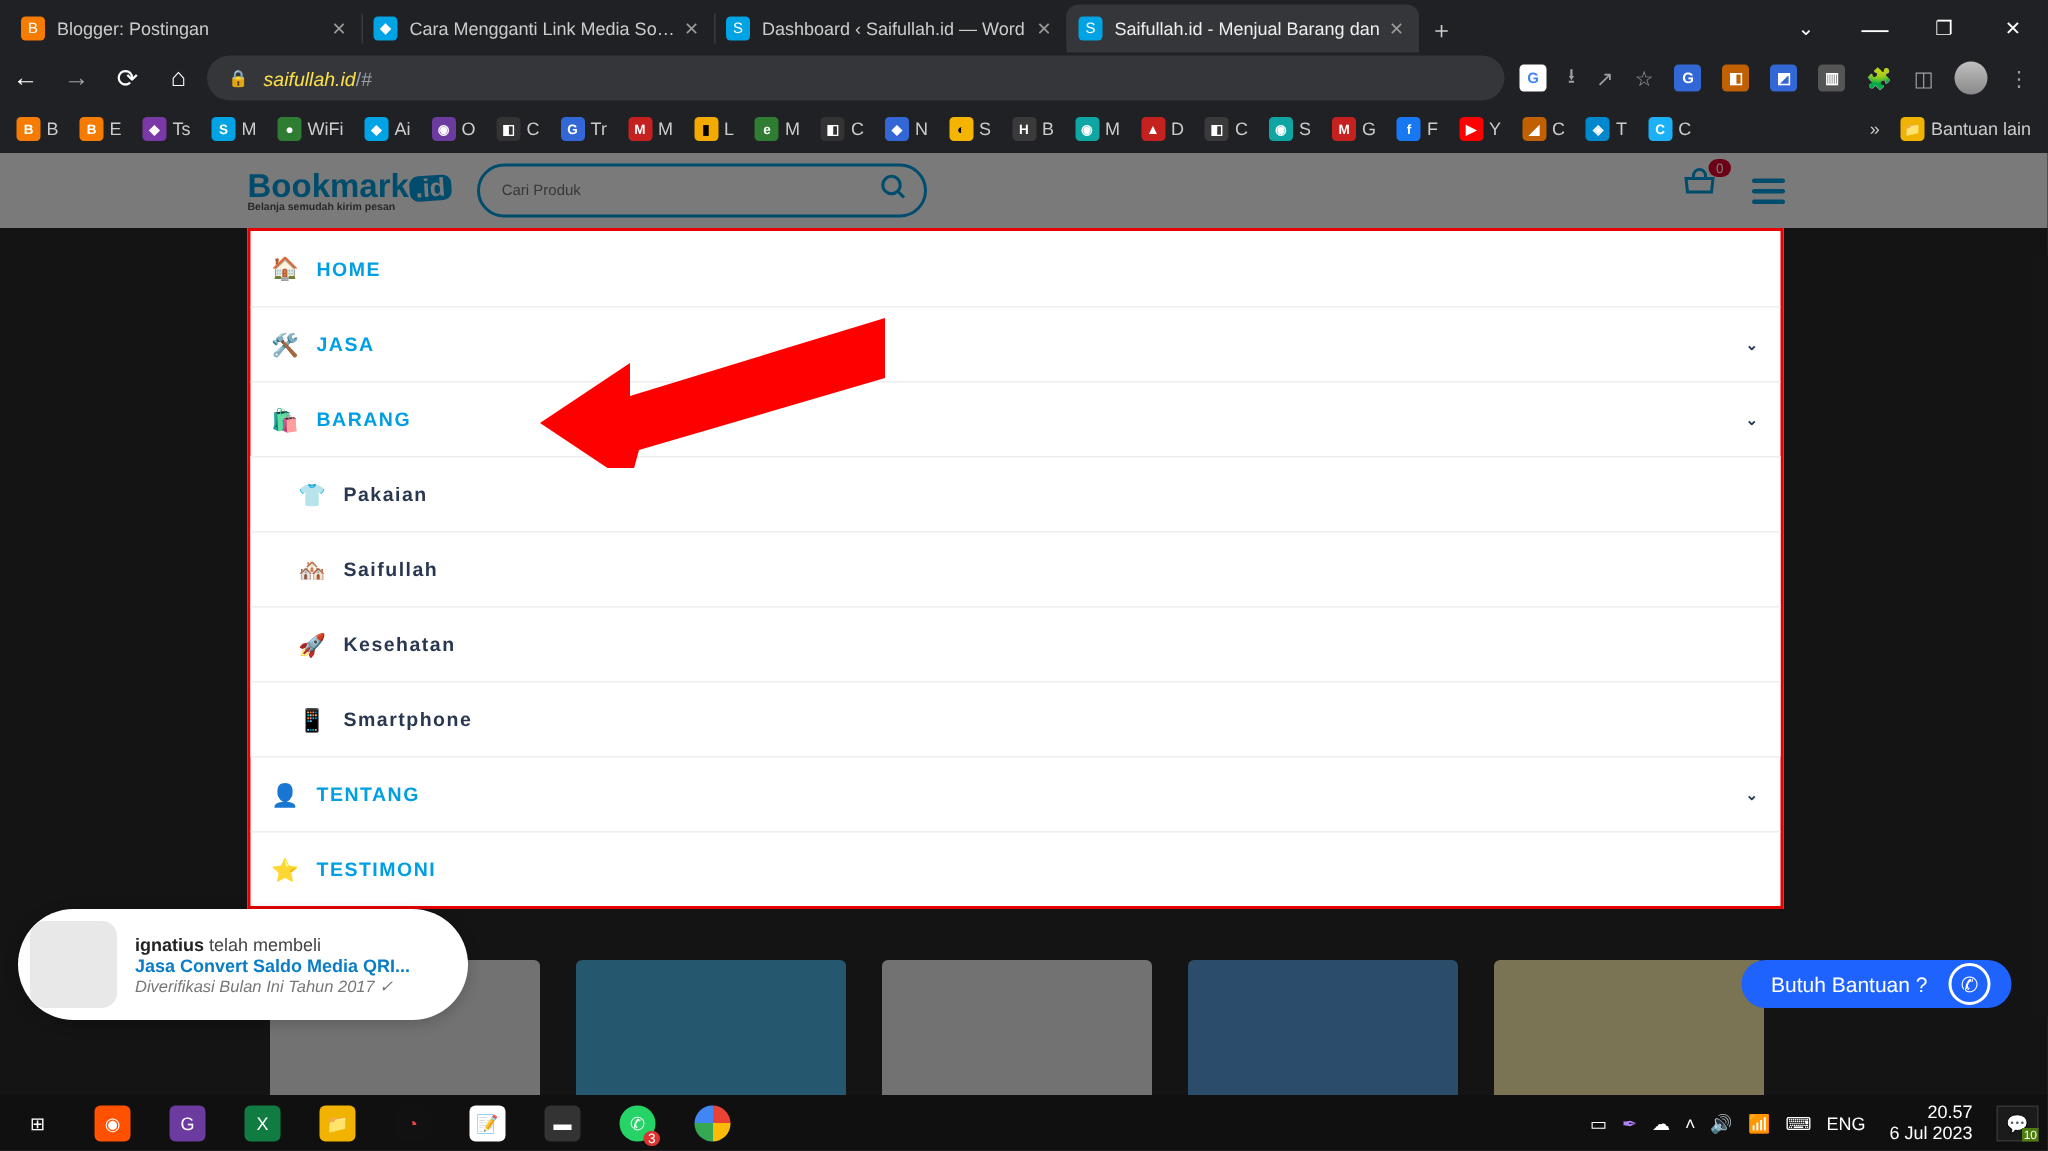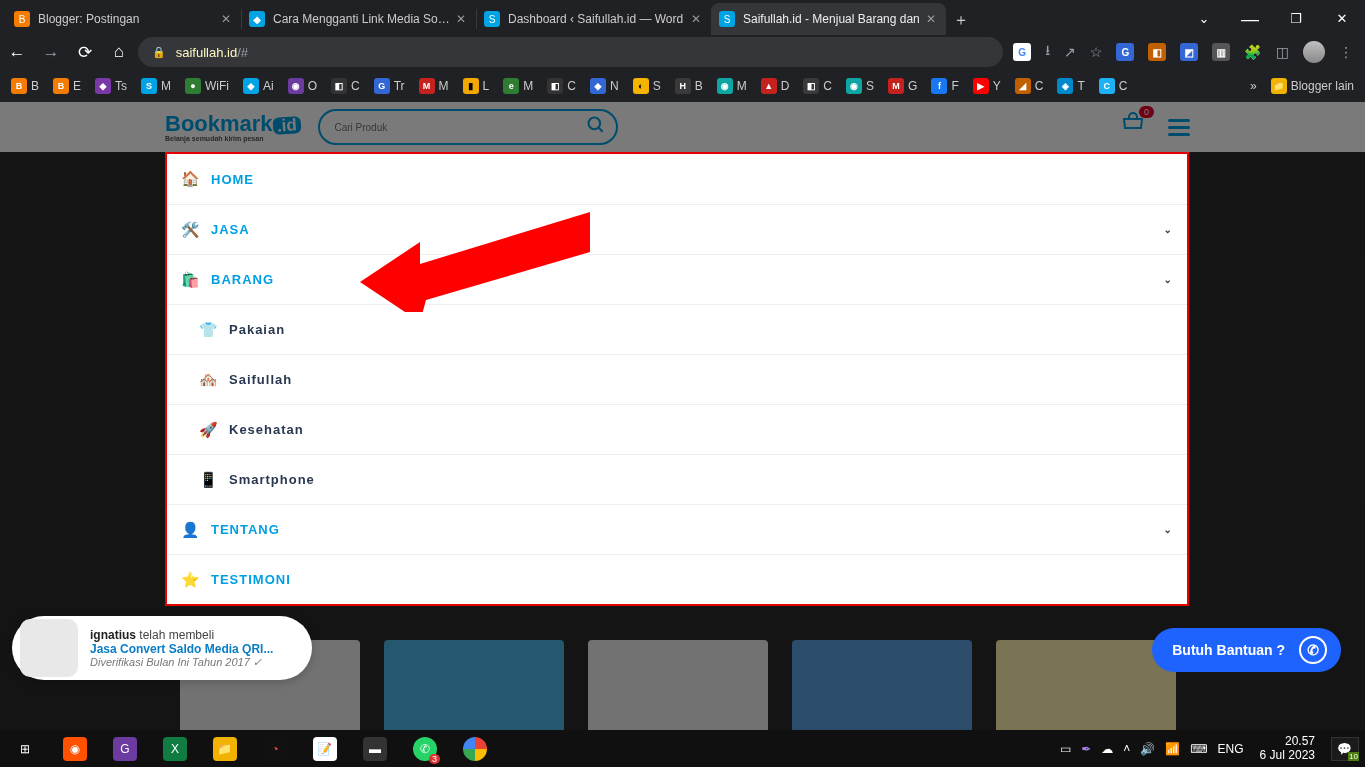--- a/index.html
+++ b/index.html
@@ -14,21 +14,21 @@
   .tab .close { margin-left:6px; font-size:12px; color:#999; flex:0 0 12px;}
   .tab.sep::after{content:"";position:absolute;right:-1px;top:6px;bottom:6px;width:1px;background:#3a3a3a;}
   .newtab { width:30px; height:30px; display:flex; align-items:center; justify-content:center; color:#ccc; font-size:16px; }
   .win-controls { margin-left:auto; display:flex; align-items:center; height:32px; }
   .win-controls div { width:46px; text-align:center; color:#fff; font-size:13px; height:32px; line-height:32px;}
   .addr-bar { display:flex; align-items:center; height:34px; background:#202124; padding:0 6px 0 2px; gap:4px;}
   .nav-btn { width:30px; height:30px; display:flex; align-items:center;justify-content:center; color:#9aa0a6; border-radius:50%; font-size:17px;}
   .nav-btn.on{color:#fff;}
   .url-box { flex:1; height:30px; background:#35363a; border-radius:15px; display:flex; align-items:center; padding:0 14px; color:#9aa0a6; font-size:13px;}
   .url-box .lock{font-size:11px; margin-right:10px;}
-  .url-box .domain{color:#fef9c3;}
+  .url-box .domain{color:#fde047;font-style:italic;}
   .ext-icons { display:flex; align-items:center; gap:14px; padding:0 6px;}
   .ext-icons span{color:#9aa0a6; font-size:14px;}
   .ext-icons .pill{width:18px;height:18px;border-radius:3px;display:inline-flex;align-items:center;justify-content:center;font-size:10px;font-weight:bold;}
   .avatar-circle{width:22px;height:22px;border-radius:50%;background:linear-gradient(#c0c0c0,#888);}
   .bookmarks { display:flex; align-items:center; height:33px; padding:0 6px; gap:4px;}
   .bm { display:flex; align-items:center; gap:4px; padding:0 5px; height:26px; font-size:12px; color:#ccc;}
   .bm .bi{width:16px;height:16px;border-radius:3px;display:flex;align-items:center;justify-content:center;font-size:9px;font-weight:bold;}
   .bm-spacer{flex:1;}
   .bm.folder .bi{background:#555;}
   
@@ -52,24 +52,24 @@
   .mm-row.link{color:#009fe3;}
   .mm-row .micon{width:20px;margin-right:10px;font-size:15px;text-align:center;}
   .mm-row.sub{padding-left:32px;font-weight:600;color:#293850;background:#fff;}
   .mm-row .chev{margin-left:auto;color:#293850;font-size:10px;}
   .arrow-annot{position:absolute; top:100px; left:360px; pointer-events:none;}
   .arrow-annot svg{display:block;}
   
   .prod-row{position:absolute; bottom:0; left:0; right:0; height:90px; display:flex; gap:24px; padding:0 180px; align-items:flex-start;}
   .prod-card{width:180px;height:120px;background:#eee;border-radius:4px;}
   
-  .support-btn{position:absolute;right:24px;bottom:58px;height:44px;background:#1f63ff;border-radius:22px;display:flex;align-items:center;color:#fff;font-weight:700;font-size:14px;padding:0 14px 0 20px;gap:14px;}
+  .support-btn{position:absolute;right:24px;bottom:58px;height:32px;background:#1f63ff;border-radius:22px;display:flex;align-items:center;color:#fff;font-weight:400;font-size:14px;padding:0 14px 0 20px;gap:14px;}
   .support-btn .wa{width:28px;height:28px;border:2px solid #fff;border-radius:50%;display:flex;align-items:center;justify-content:center;font-size:14px;}
   
-  .toast{position:absolute;left:12px;bottom:50px;width:300px;height:64px;background:#fff;border-radius:40px;display:flex;align-items:center;padding:6px 16px 6px 8px;box-shadow:0 2px 10px rgba(0,0,0,0.2);}
+  .toast{position:absolute;left:12px;bottom:50px;width:300px;height:74px;background:#fff;border-radius:40px;display:flex;align-items:center;padding:6px 16px 6px 8px;box-shadow:0 2px 10px rgba(0,0,0,0.2);}
   .toast .thumb{width:58px;height:58px;border-radius:10px;background:#e8e8e8;margin-right:12px;}
   .toast .txt{font-size:12px;overflow:hidden;}
   .toast .l1{color:#444;}
   .toast .l1 b{color:#222;}
   .toast .l2{color:#0a7dc6;font-weight:700;white-space:nowrap;overflow:hidden;text-overflow:ellipsis;}
   .toast .l3{color:#777;font-style:italic;font-size:11px;}
   
   .taskbar{position:absolute;bottom:0;left:0;right:0;height:37px;background:#101010;display:flex;align-items:center;font-size:11px;color:#fff;}
   .tb-app{width:50px;height:37px;display:flex;align-items:center;justify-content:center;}
   .tb-app .ic{width:24px;height:24px;border-radius:4px;display:flex;align-items:center;justify-content:center;font-size:12px;}
@@ -241,21 +241,21 @@
     <div class="bm">
         <span class="bi" style="background:#1cb0f6;color:#fff">C</span>
         <span>C</span>
       </div>
     <div class="bm-spacer"></div>
     <div class="bm">
         <span>»</span>
       </div>
     <div class="bm folder">
         <span class="bi" style="background:#f0b400">📁</span>
-        <span>Blogger lain</span>
+        <span>Bantuan lain</span>
       </div>
   </div>
 </div>
 
 <div class="page">
   <div class="prod-row">
     <div class="prod-card"></div>
     <div class="prod-card" style="background:#4eb7e8"></div>
     <div class="prod-card"></div>
     <div class="prod-card" style="background:#5a9fe0"></div>

